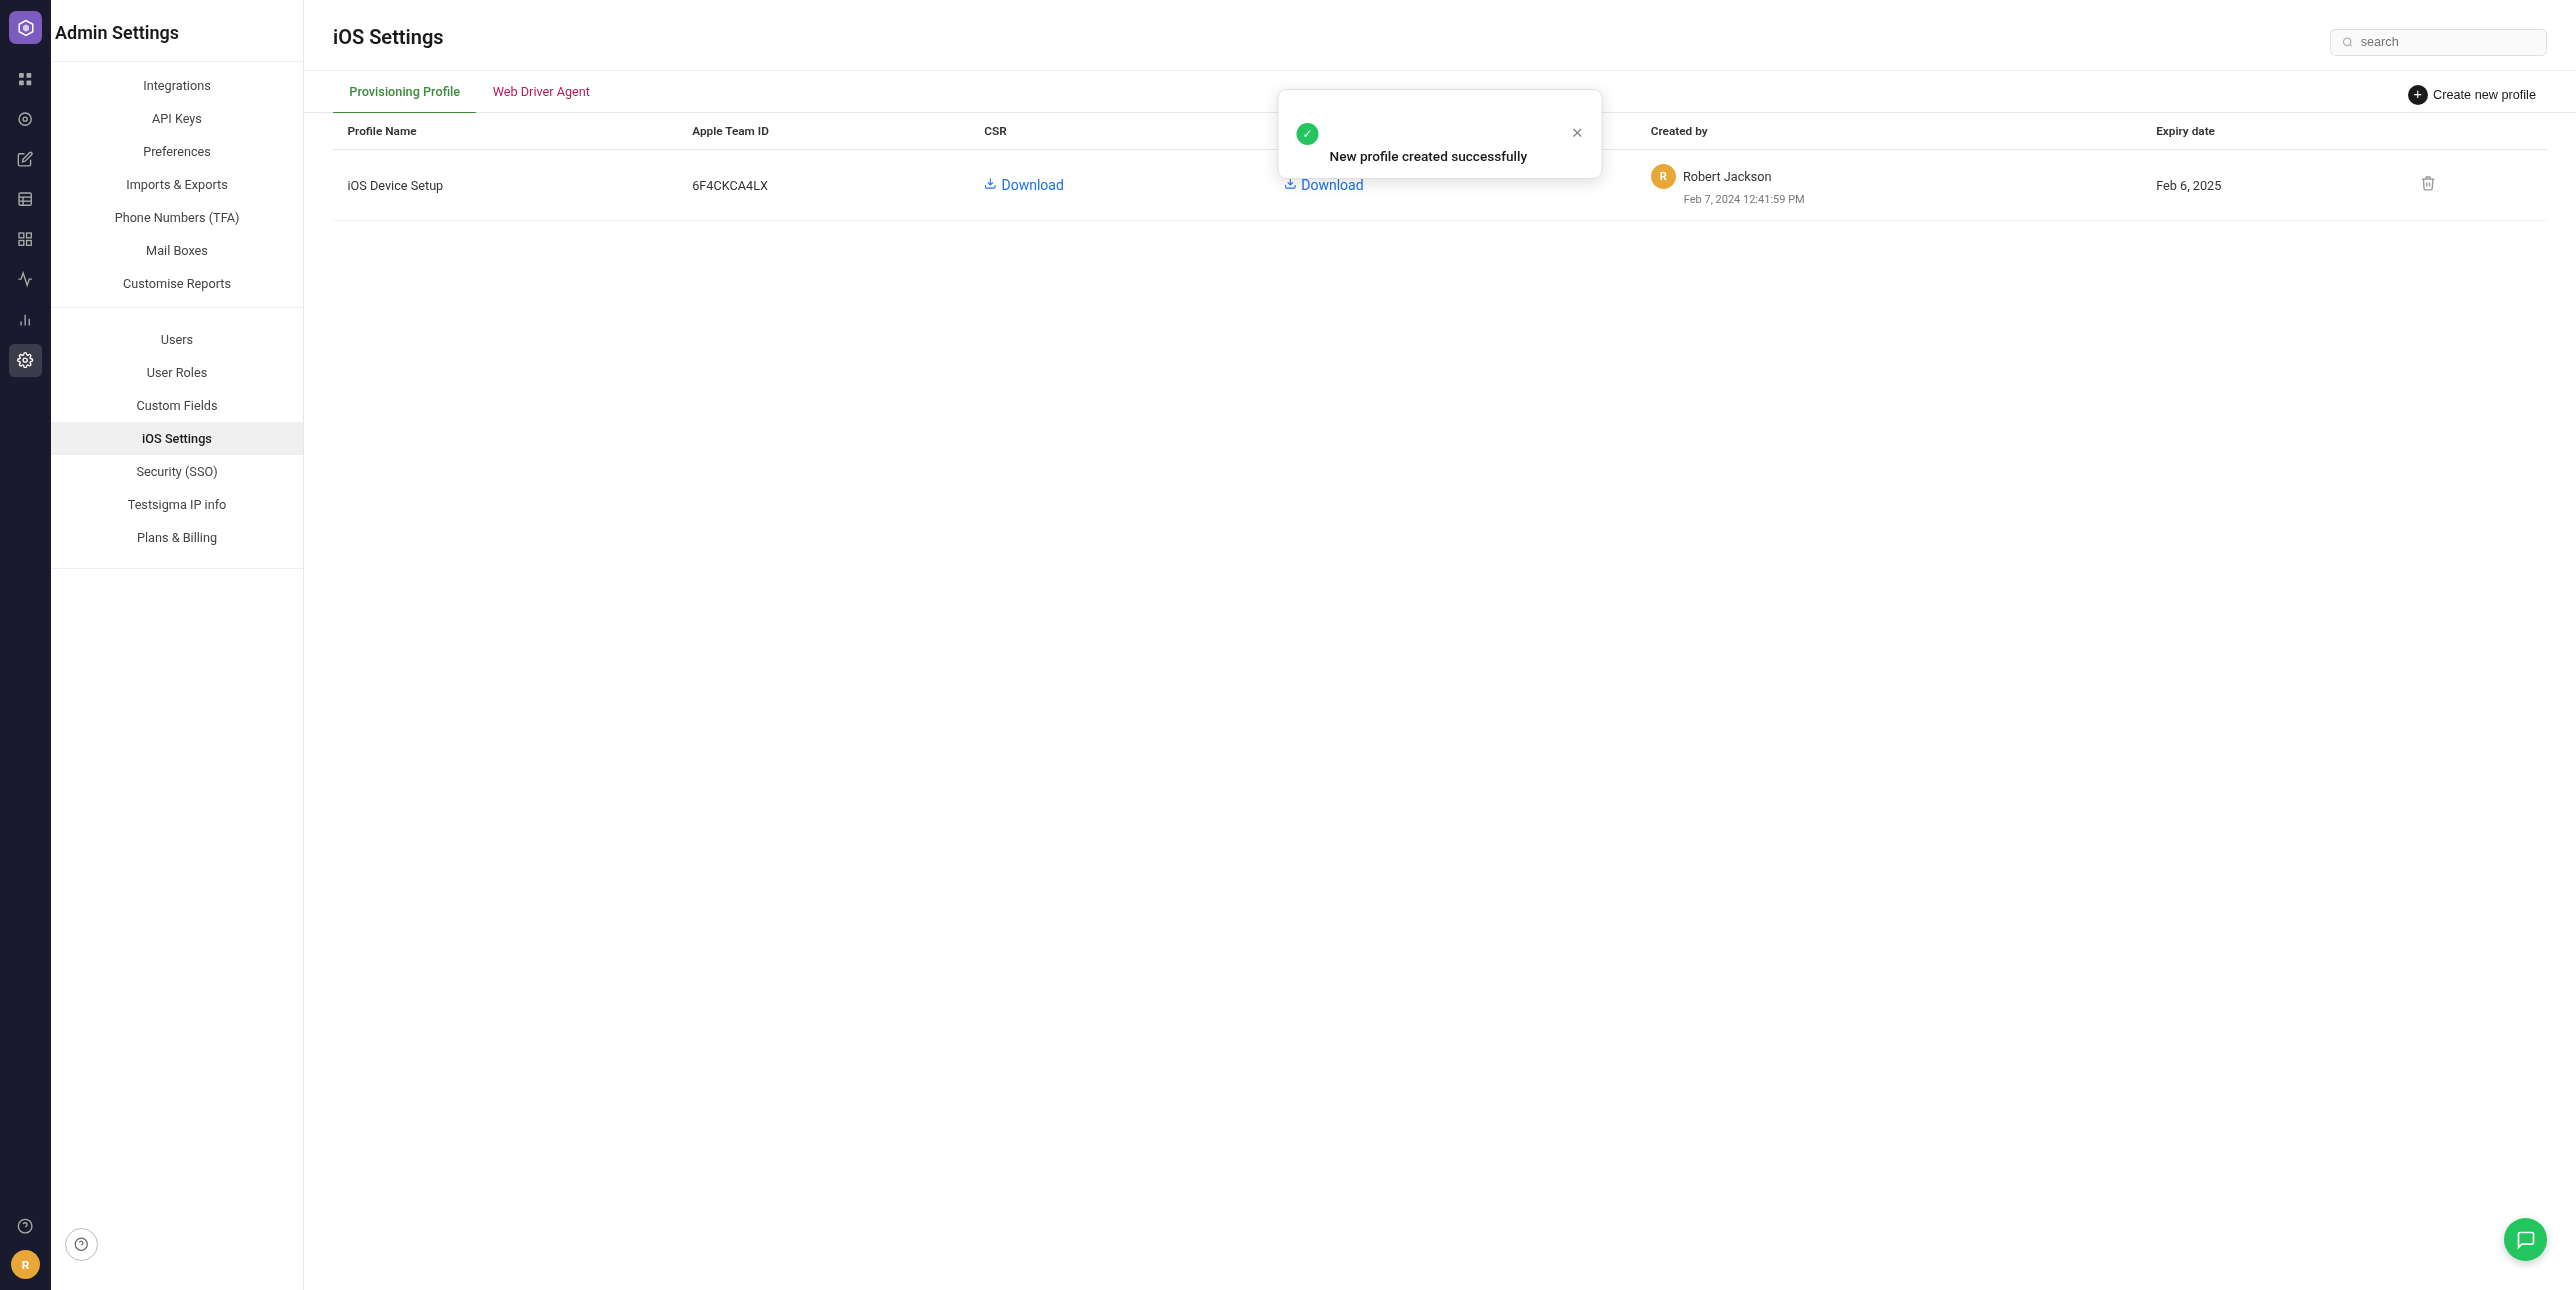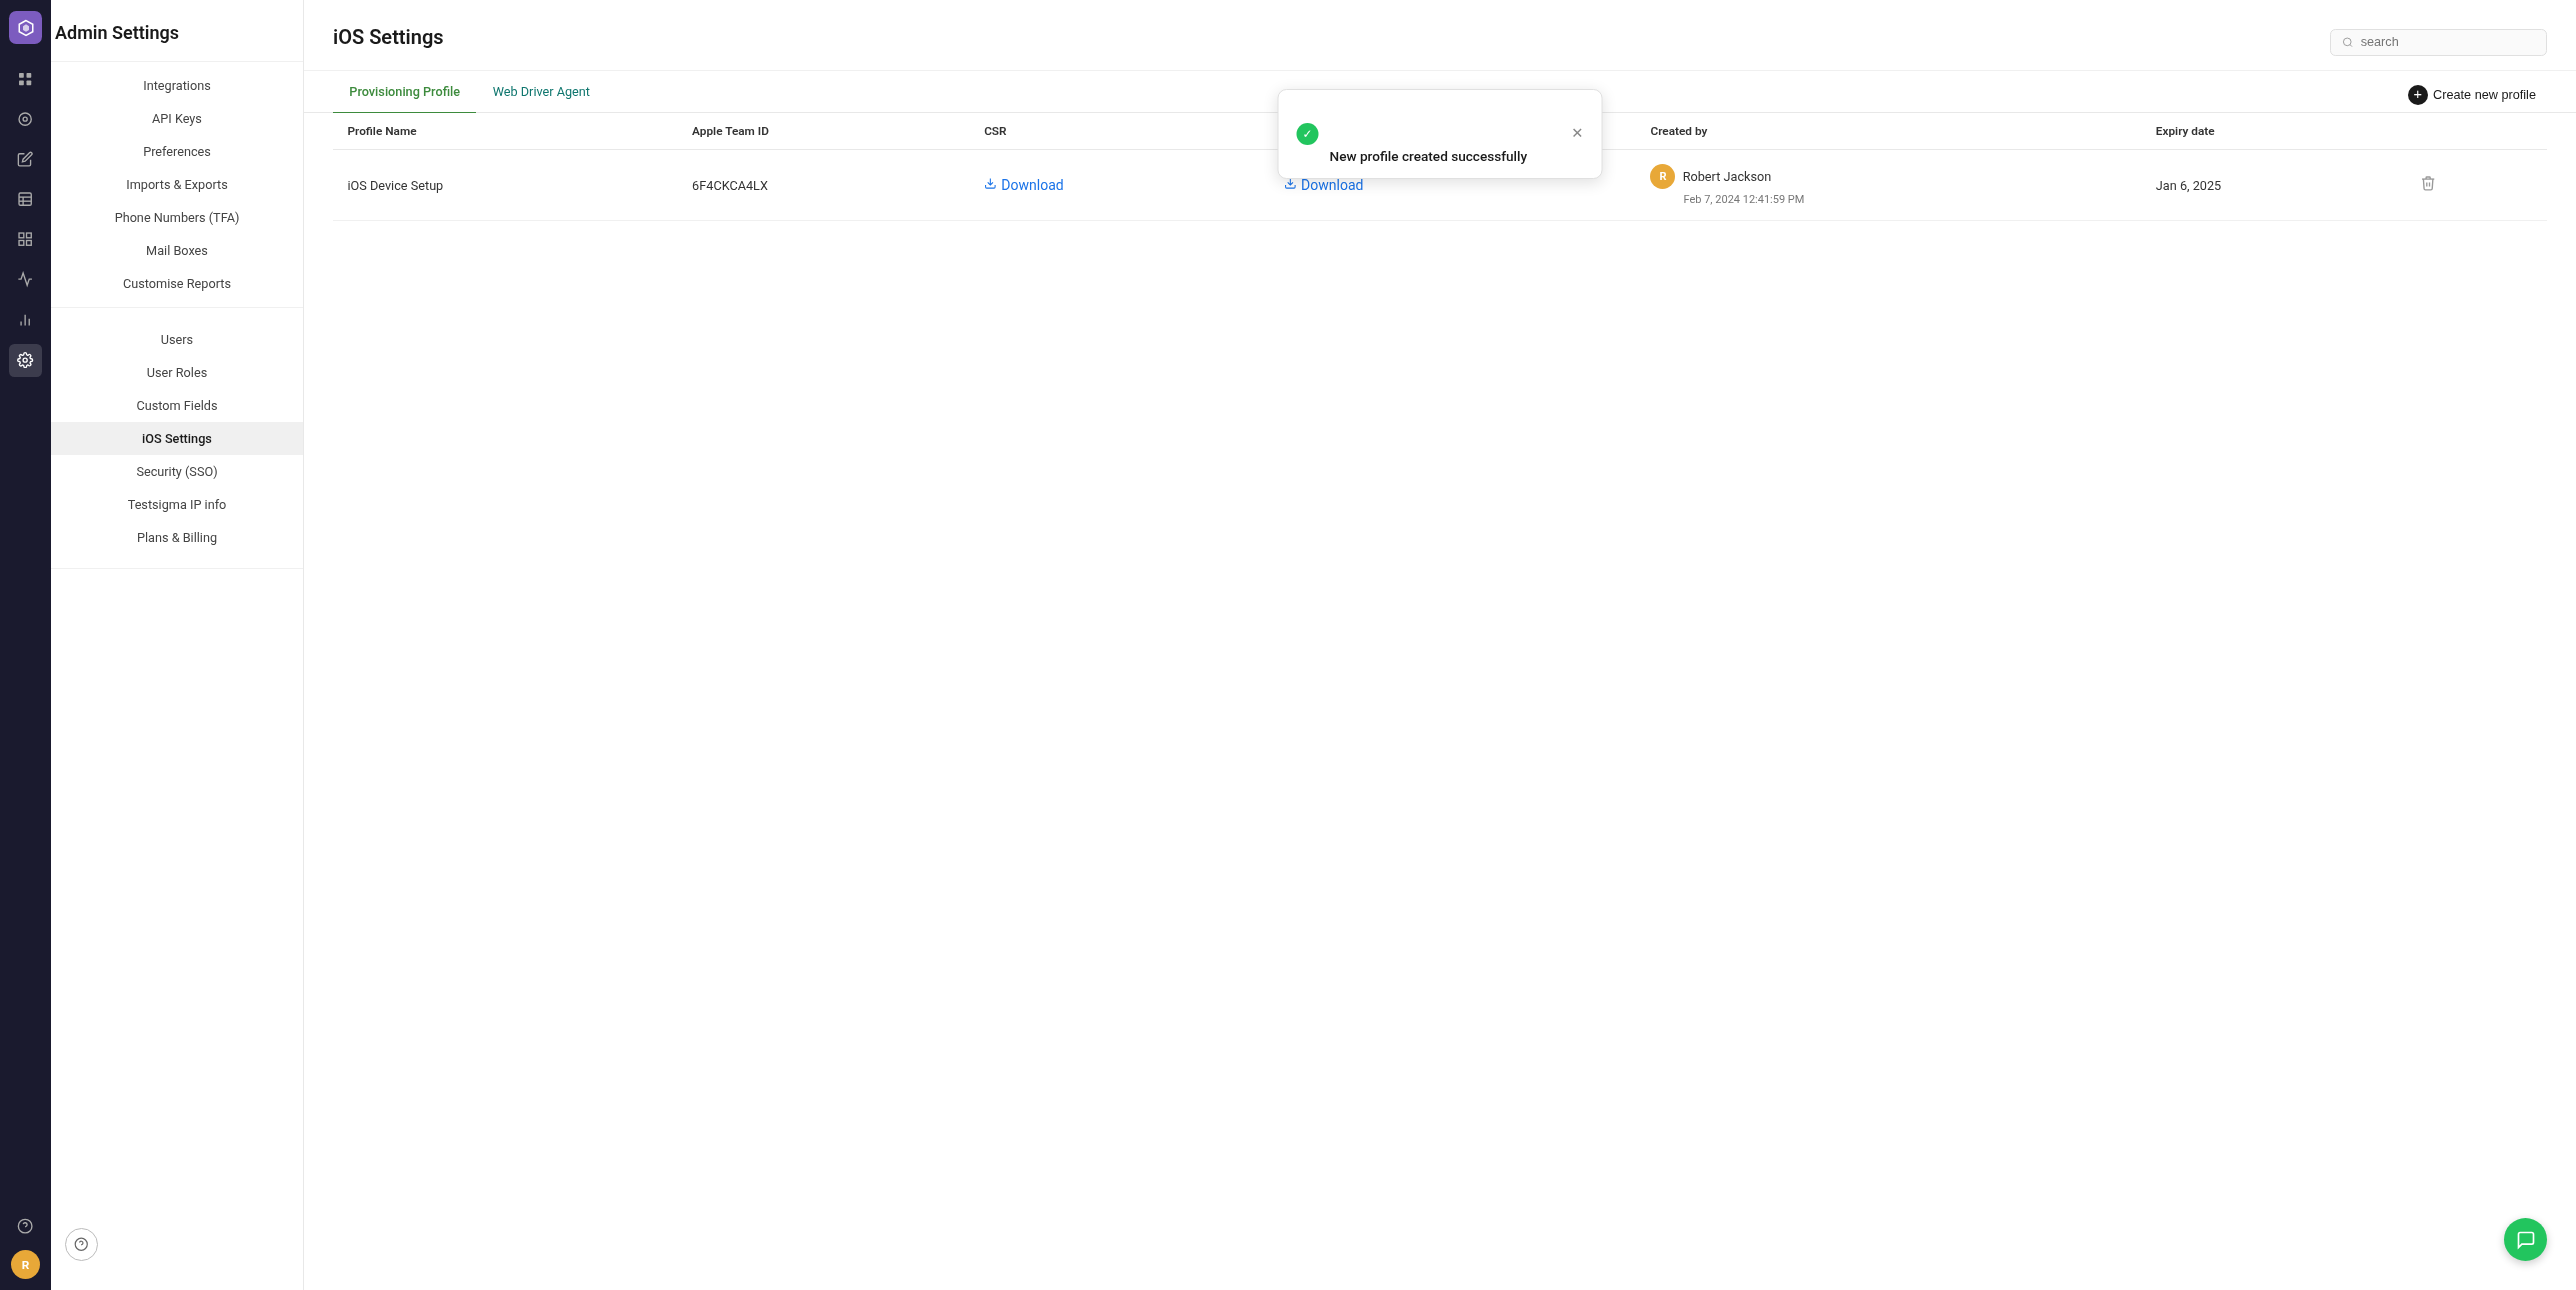--- a/index.html
+++ b/index.html
@@ -171,21 +171,21 @@
     .tabs-row {
       display: flex;
       gap: 0;
       padding: 0 29px;
       border-bottom: 0.9px solid #e8e8e8;
       background: #fff;
     }
     .tab {
       padding: 12.7px 16.3px;
       font-size: 12.7px;
-      color: #0f766e;
+      color: #be185d;
       cursor: pointer;
       border-bottom: 1.8px solid transparent;
       margin-bottom: -0.9px;
     }
     .tab.active {
       color: #3d8b3d;
       border-bottom: 1.8px solid #3d8b3d;
       font-weight: 500;
     }
     .create-btn {
@@ -449,21 +449,21 @@
             </td>
             <td>
               <div class="created-by-cell">
                 <div class="created-by-name-row">
                   <div class="creator-avatar">R</div>
                   <span class="creator-name">Robert Jackson</span>
                 </div>
                 <div class="creator-date">Feb 7, 2024 12:41:59 PM</div>
               </div>
             </td>
-            <td>Jan 6, 2025</td>
+            <td>Feb 6, 2025</td>
             <td>
               <button class="delete-btn" title="Delete">
                 <svg width="16.3" height="16.3" viewBox="0 0 24 24" fill="none" stroke="currentColor" stroke-width="2">
                     <polyline points="3 6 5 6 21 6"></polyline>
                     <path d="M19 6l-1 14a2 2 0 0 1-2 2H8a2 2 0 0 1-2-2L5 6"></path>
                     <path d="M10 11v6"></path>
                     <path d="M14 11v6"></path>
                     <path d="M9 6V4a1 1 0 0 1 1-1h4a1 1 0 0 1 1 1v2"></path>
                   </svg>
               </button>

